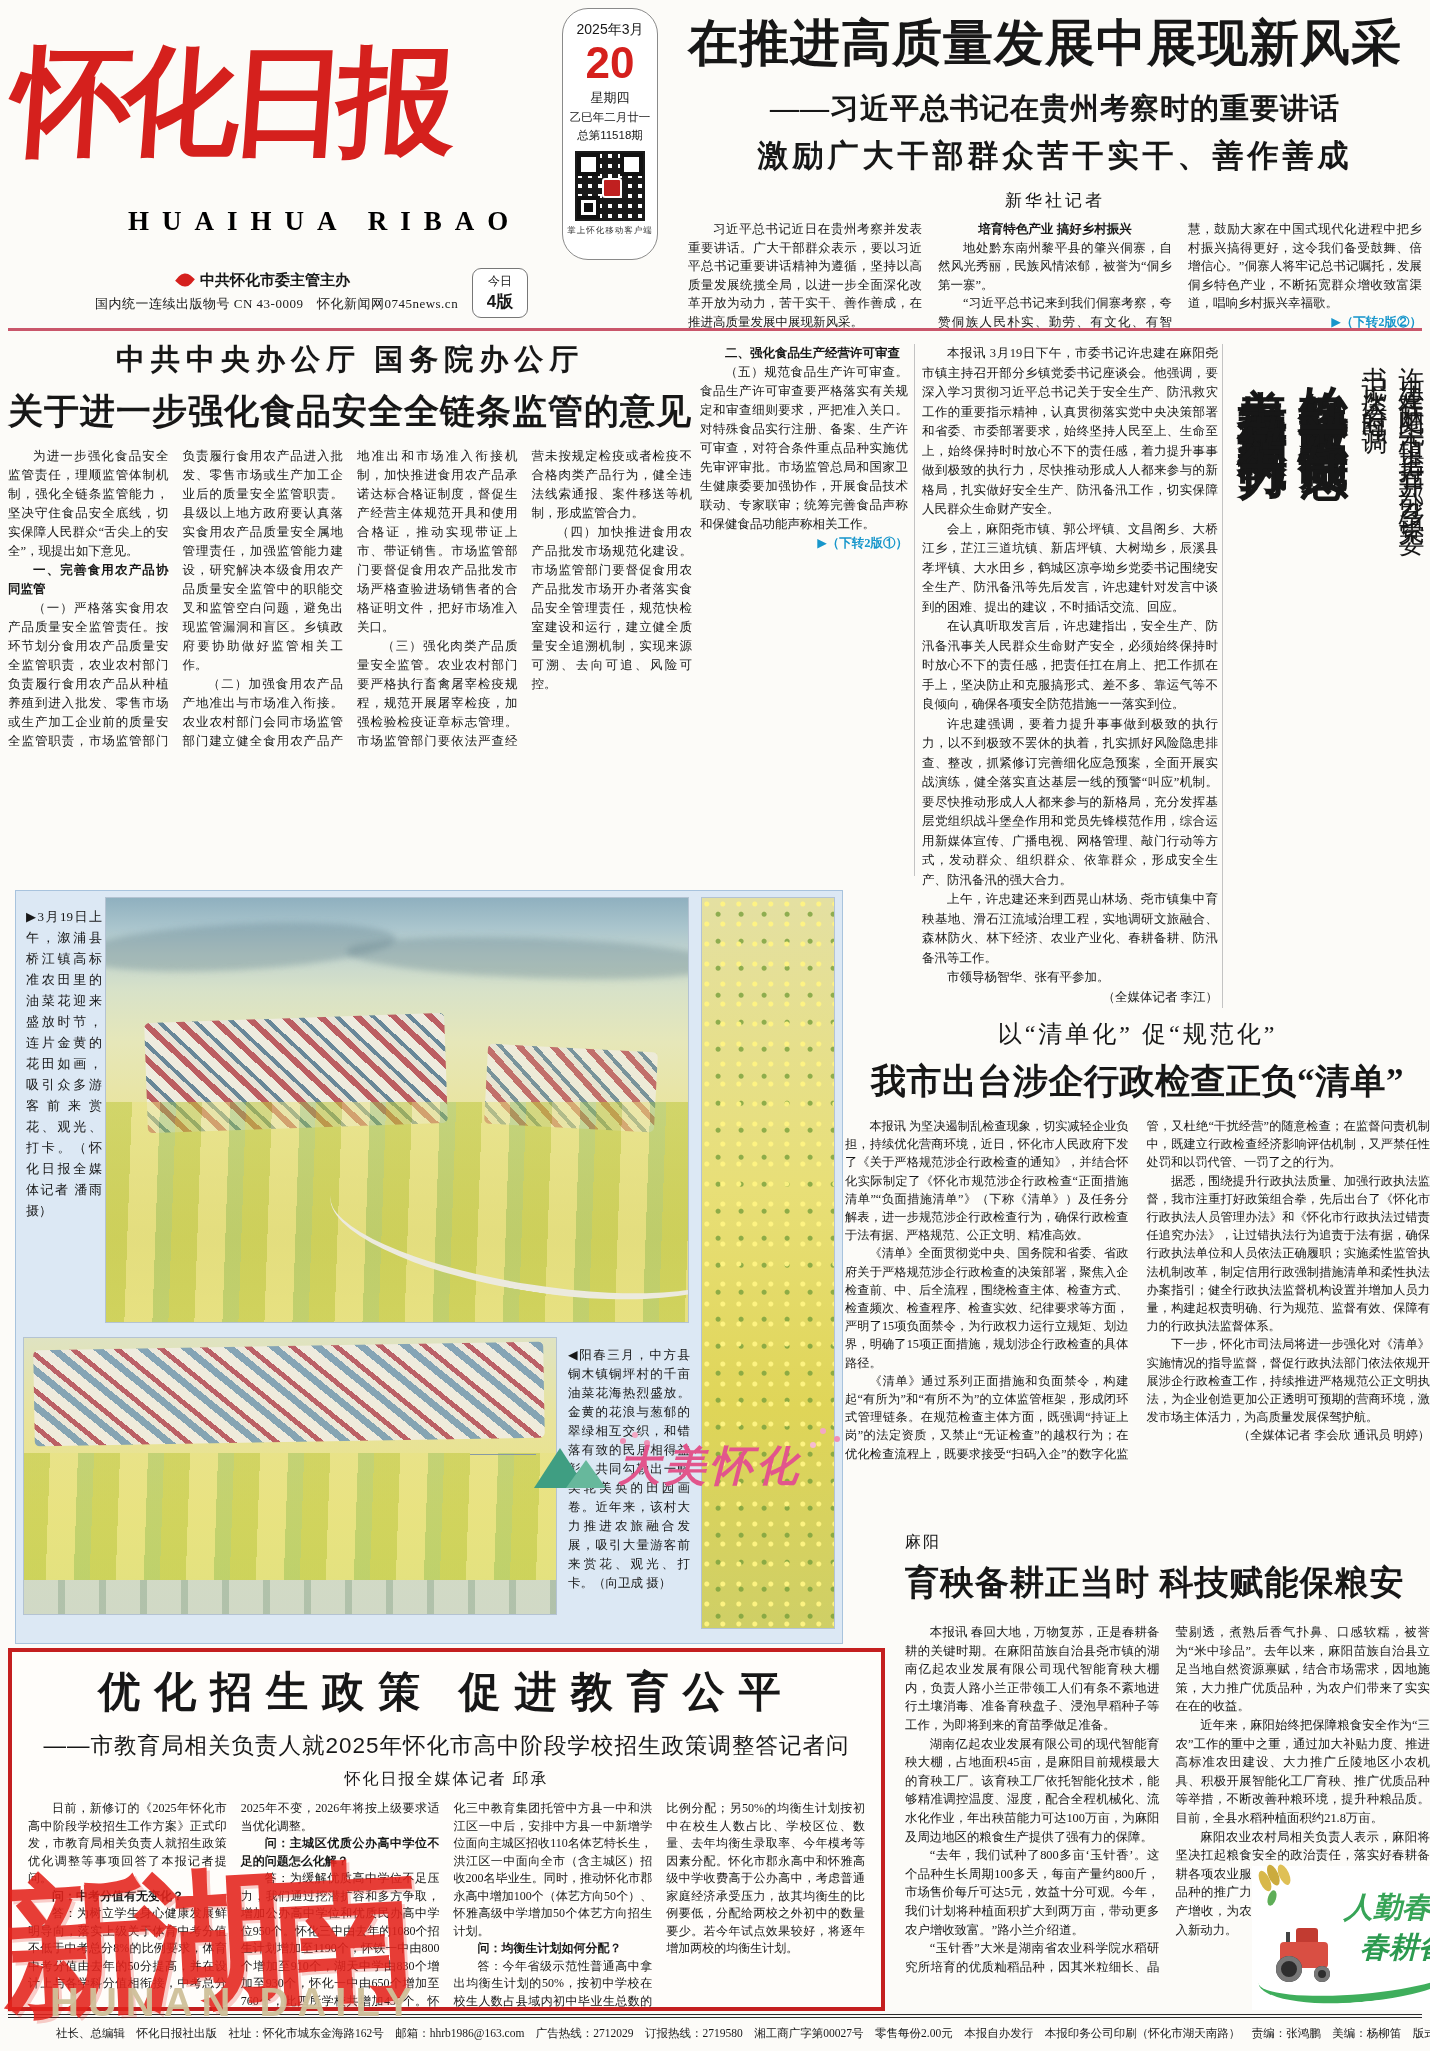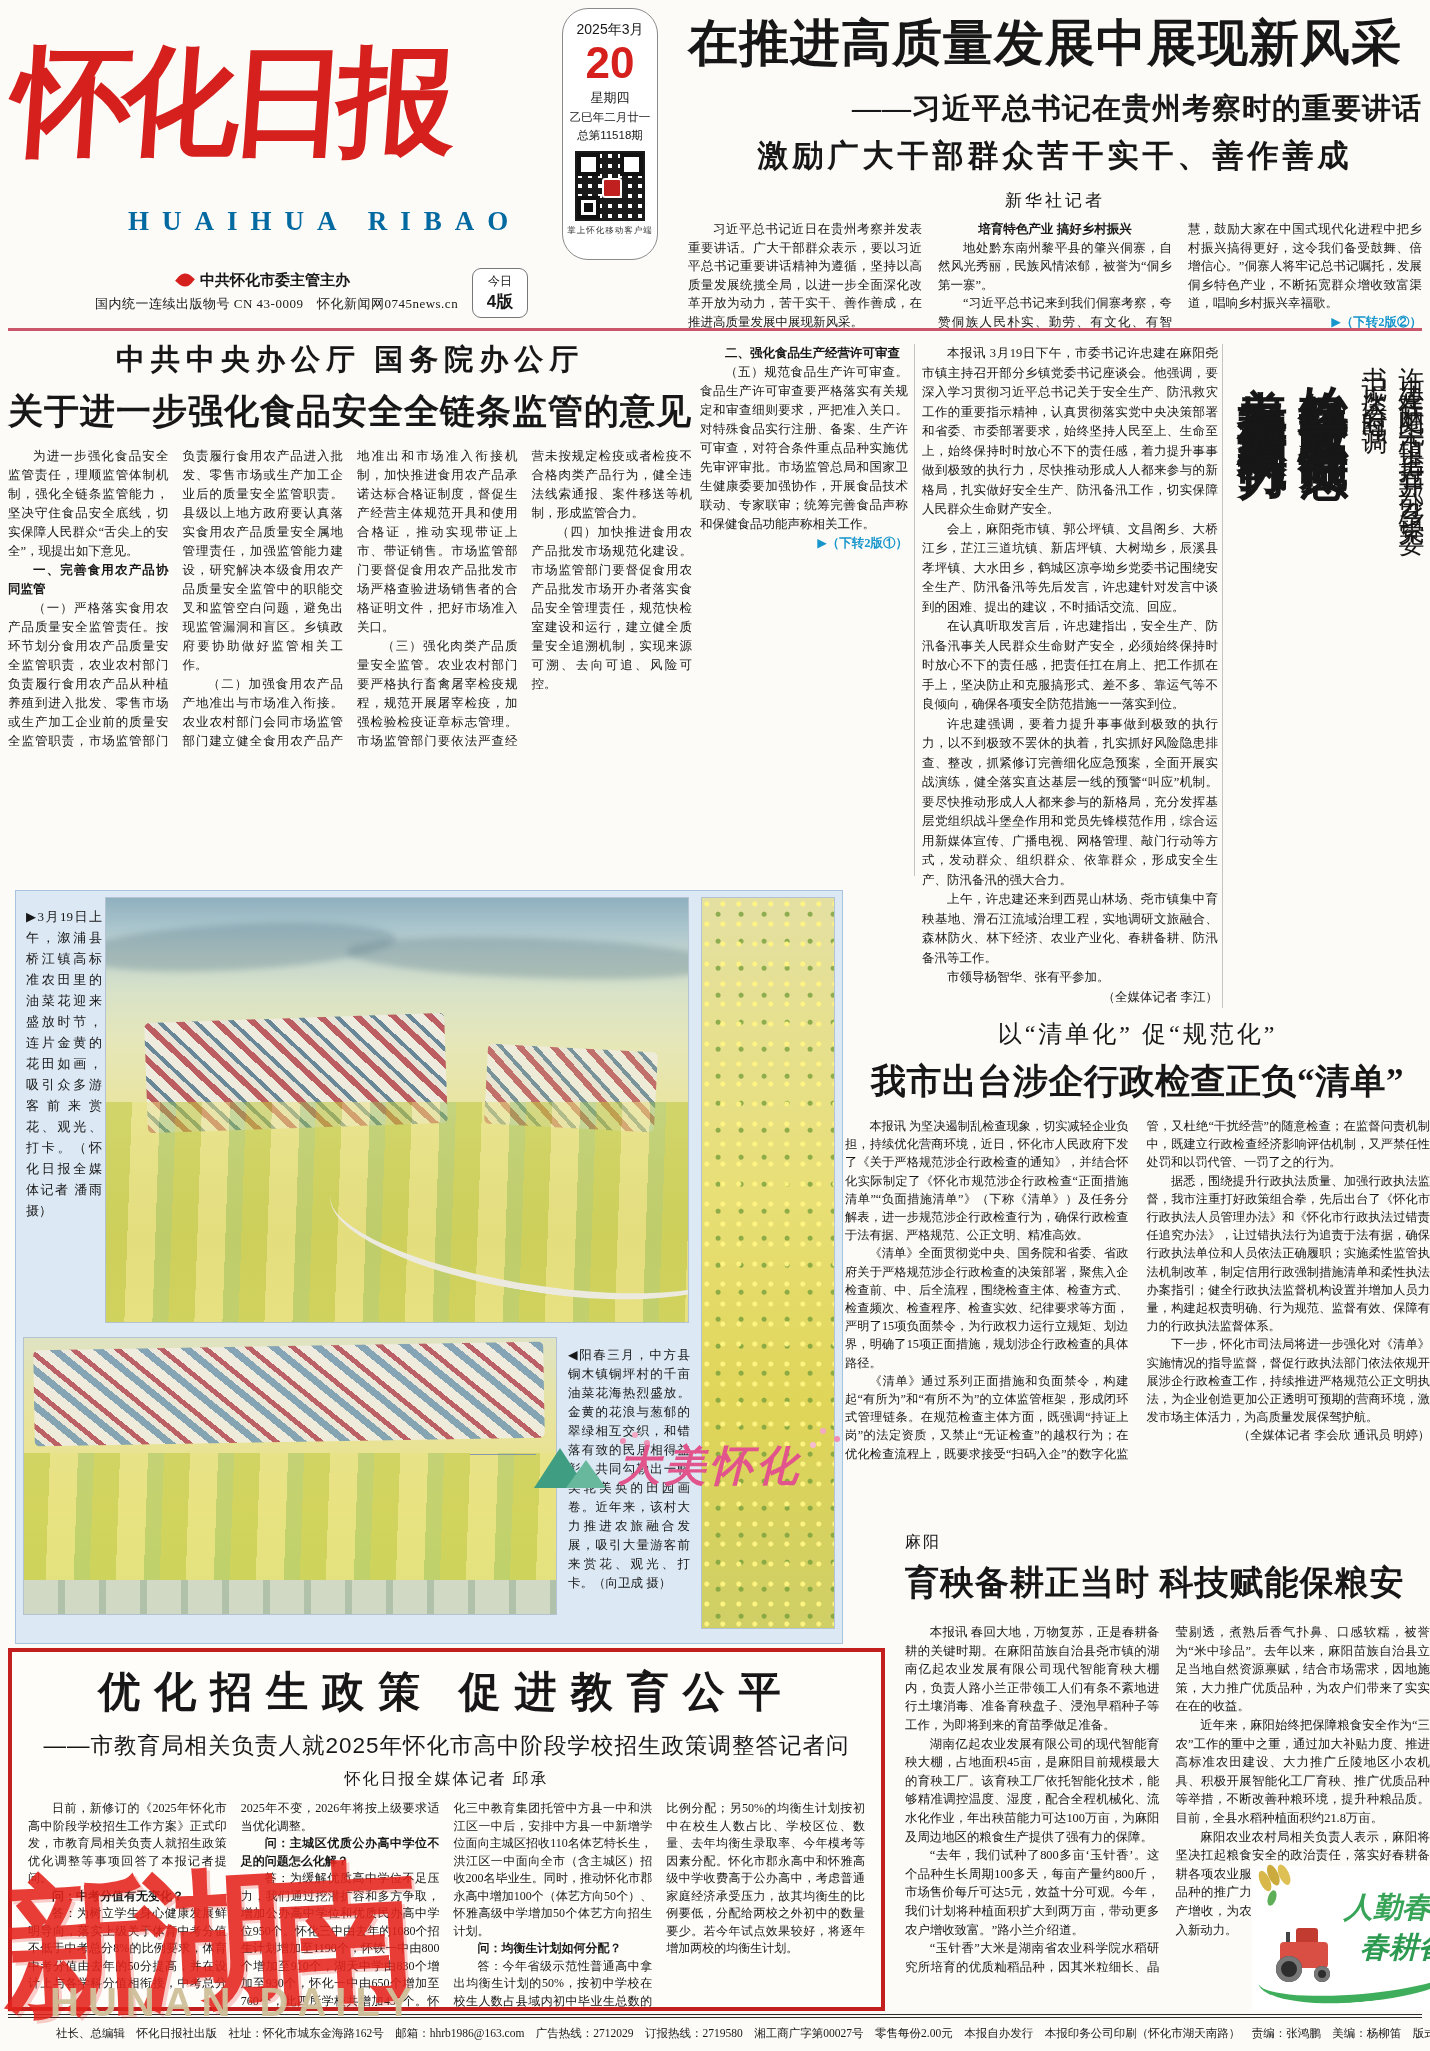--- a/index.html
+++ b/index.html
@@ -8,21 +8,21 @@
   .abs{position:absolute;}
   p{margin:0;text-indent:2em;}
   .ph{font-weight:bold;text-indent:2em;}
   .pc{font-weight:bold;text-align:center;text-indent:0;font-family:"Liberation Sans",sans-serif;}
   .pj{text-indent:0;text-align:right;color:#1796cb;font-weight:bold;}
   .ps{text-indent:0;text-align:right;}
   .body-txt{text-align:justify;overflow:hidden;}
   
   .mast-title{left:14px;top:18px;width:444px;font-size:118px;line-height:170px;font-weight:900;
       color:#d5201d;letter-spacing:-10px;transform:skewX(-4deg);white-space:nowrap;}
-  .mast-latin{left:128px;top:206px;font-size:27px;font-weight:bold;color:#0369a1;letter-spacing:13px;white-space:nowrap;}
+  .mast-latin{left:128px;top:206px;font-size:27px;font-weight:bold;color:#000000;letter-spacing:13px;white-space:nowrap;}
   .sponsor-row{left:178px;top:271px;font-size:15px;font-weight:bold;font-family:"Liberation Sans",sans-serif;}
   .sponsor-icon{display:inline-block;width:14px;height:14px;background:#d5201d;border-radius:60% 0 60% 0;
       transform:rotate(40deg);margin-right:8px;vertical-align:-2px;}
   .pub-row{left:95px;top:295px;font-size:13px;letter-spacing:.5px;}
   .paper-box{left:472px;top:268px;width:54px;height:48px;border:1px solid #777;border-radius:9px;
       text-align:center;font-family:"Liberation Sans",sans-serif;background:#fff;}
   .paper-box .t{font-size:12px;margin-top:4px;}
   .paper-box .n{font-size:17px;font-weight:bold;}
   
   .date-box{left:562px;top:8px;width:94px;height:250px;border:1.5px solid #8a8a8a;border-radius:26px;
@@ -36,21 +36,21 @@
                        repeating-linear-gradient(90deg,#1a1a1a 0 3px,transparent 3px 7px);
       background-size:10px 10px;outline:2px solid #fff;}
   .qc{position:absolute;width:15px;height:15px;border:4px solid #111;background:#fff;}
   .qc.b{background:#111;box-shadow:inset 0 0 0 3px #fff;}
   .qr-logo{position:absolute;left:27px;top:27px;width:16px;height:16px;background:#c02020;border:2px solid #fff;border-radius:3px;}
   .db-cap{font-size:8.5px;margin-top:4px;color:#333;letter-spacing:1px;}
   
   .top-story{left:688px;top:10px;width:734px;}
   .ts-head{font-family:Liberation Mono, monospace;font-weight:900;font-size:50px;
       letter-spacing:1px;text-align:left;white-space:nowrap;}
-  .ts-sub1{font-size:29px;font-weight:bold;text-align:right;margin-top:12px;letter-spacing:1px;}
+  .ts-sub1{font-size:29px;font-weight:bold;text-align:center;margin-top:12px;letter-spacing:1px;}
   .ts-sub2{font-size:31px;font-weight:bold;text-align:center;margin-top:6px;letter-spacing:4px;}
   .ts-byline{font-size:17px;text-align:center;margin-top:12px;letter-spacing:3px;}
   .ts-body{margin-top:8px;height:122px;column-count:3;column-gap:16px;font-size:12.5px;line-height:18.5px;}
   
   .rule-main{left:8px;top:328px;width:1414px;height:3px;background:#c9566b;}
   .vline{width:1px;background:#c3c3c3;}
   
   .doc{left:8px;top:340px;width:684px;}
   .doc-kicker{font-size:29px;font-weight:bold;text-align:center;letter-spacing:6px;}
   .doc-head{font-family:"Liberation Sans",sans-serif;font-weight:900;font-size:35px;text-align:center;margin-top:8px;letter-spacing:1px;}

